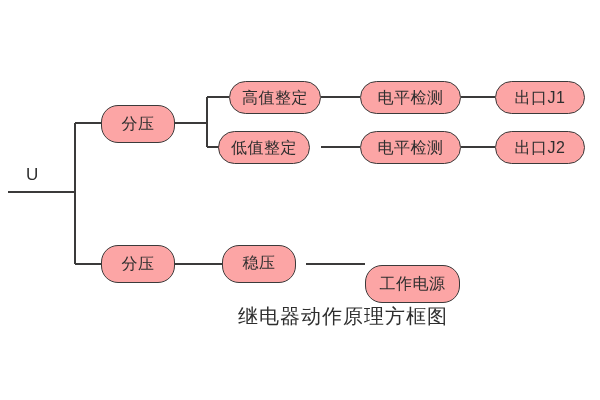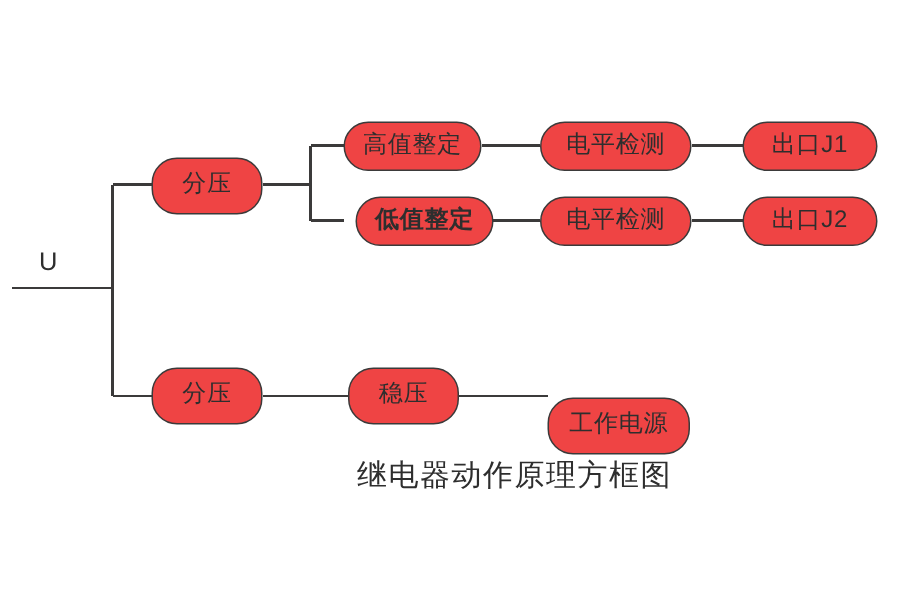--- a/index.html
+++ b/index.html
@@ -22,21 +22,21 @@
     left: 0;
     top: 0;
     width: 600px;
     height: 400px;
   }
   .node {
     position: absolute;
     box-sizing: border-box;
     border: 1.6px solid #3b3a3a;
     border-radius: 17px;
-    background: #ef4444;
+    background: #fca5a5;
     display: flex;
     align-items: center;
     justify-content: center;
     color: #2e2e2e;
     font-size: 16px;
     line-height: 1;
     letter-spacing: 0.5px;
     white-space: nowrap;
   }
   .node-label {
@@ -101,21 +101,21 @@
   <div class="free-label" id="source-label">U</div>
 
   <div class="node" style="left:101px; top:105px; width:74px; height:38px;">
     <span class="node-label">分压</span>
   </div>
 
   <div class="node" style="left:229px; top:81px; width:92px; height:33px;">
     <span class="node-label">高值整定</span>
   </div>
 
-  <div class="node" style="left:237px; top:131px; width:92px; height:33px;font-weight:bold;">
+  <div class="node" style="left:218px; top:131px; width:92px; height:33px;">
     <span class="node-label">低值整定</span>
   </div>
 
   <div class="node" style="left:360px; top:81px; width:101px; height:33px;">
     <span class="node-label">电平检测</span>
   </div>
 
   <div class="node" style="left:360px; top:131px; width:101px; height:33px;">
     <span class="node-label">电平检测</span>
   </div>
@@ -125,21 +125,21 @@
   </div>
 
   <div class="node" style="left:495px; top:131px; width:90px; height:33px;">
     <span class="node-label">出口J2</span>
   </div>
 
   <div class="node" style="left:101px; top:245px; width:74px; height:38px;">
     <span class="node-label">分压</span>
   </div>
 
-  <div class="node" style="left:232px; top:245px; width:74px; height:38px;font-family:Liberation Mono, monospace;">
+  <div class="node" style="left:222px; top:245px; width:74px; height:38px;font-family:Liberation Mono, monospace;">
     <span class="node-label">稳压</span>
   </div>
 
   <div class="node" style="left:365px; top:245px; width:95px; height:38px;margin-top:20px;">
     <span class="node-label">工作电源</span>
   </div>
 
   <div class="free-label" id="caption">继电器动作原理方框图</div>
 
 </div>

